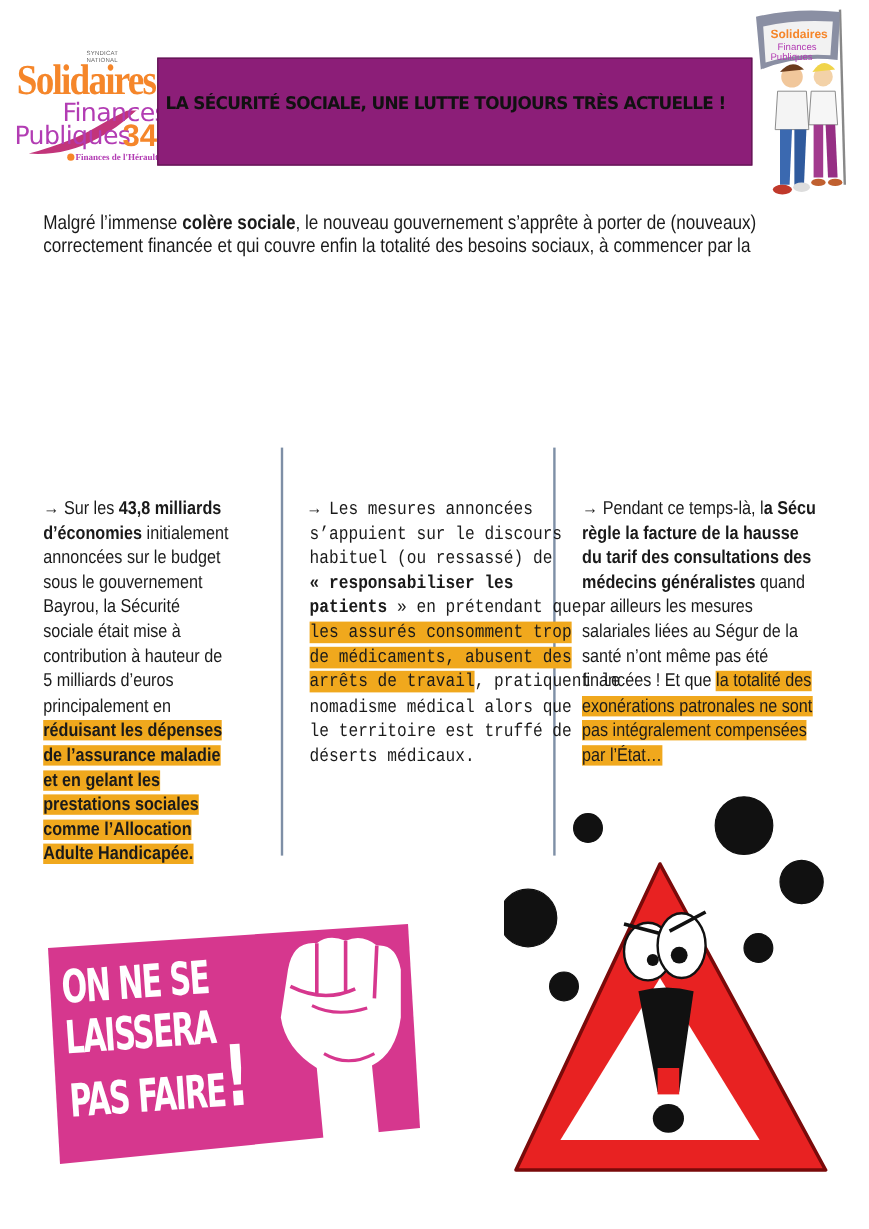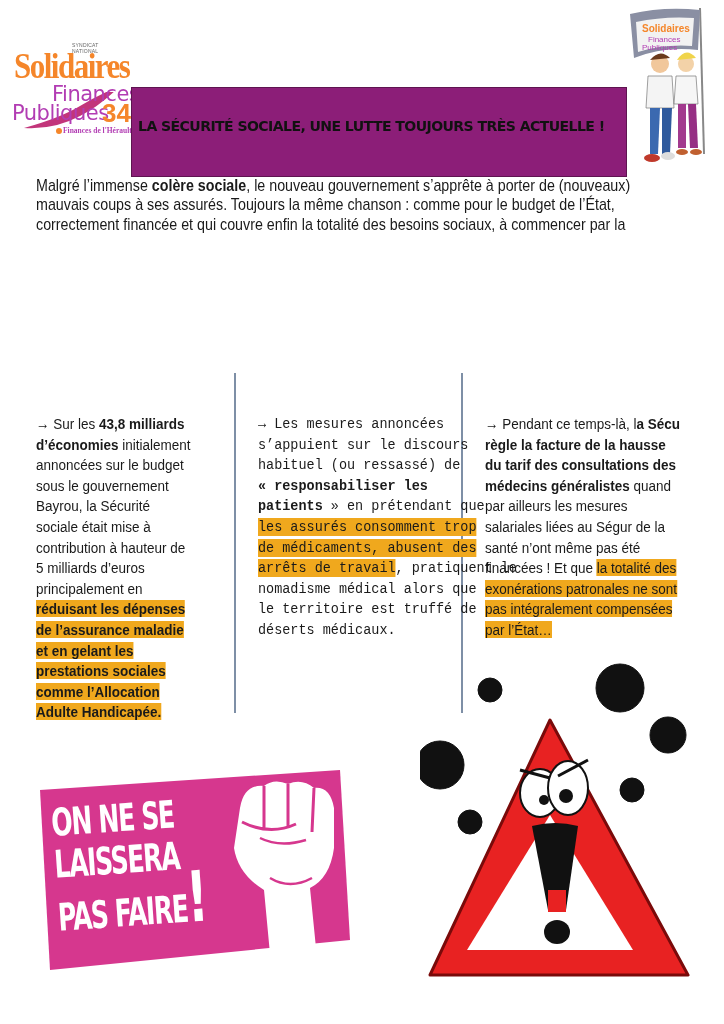--- a/index.html
+++ b/index.html
@@ -14,21 +14,21 @@
                font-size:31px; color:#f5862a; letter-spacing:-1.5px; transform:scaleY(1.15); transform-origin:top left; }
   .logo .fin { position:absolute; left:40px; top:42px; font-size:21px; color:#b23cb3; font-family:"DejaVu Sans", sans-serif; letter-spacing:-0.5px; }
   .logo .pub { position:absolute; left:0px; top:61px; font-size:21px; color:#b23cb3; font-family:"DejaVu Sans", sans-serif; letter-spacing:-0.5px; }
   .logo .num { position:absolute; left:90px; top:58px; font-size:26px; font-weight:bold; color:#f5862a; }
   .logo .swoosh { position:absolute; left:8px; top:52px; width:110px; height:40px; }
   .logo .sec { position:absolute; left:44px; top:86px; font-size:7.5px; font-weight:bold; color:#b23cb3; font-family:"Liberation Serif", serif; white-space:nowrap; }
   .logo .dot { display:inline-block; width:6px; height:6px; background:#f5862a; border-radius:50%; margin-right:1px; vertical-align:-1px; }
 
   
   .banner { left:131px; top:48px; width:496px; height:90px; background:#8c1e78; border:1px solid #5e1450;
-            box-sizing:border-box; display:flex; align-items:center;margin-top:39px; }
+            box-sizing:border-box; display:flex; align-items:center; }
   .banner .title { margin-left:6px; margin-top:-12px; font-family:"DejaVu Sans", sans-serif; font-weight:bold; font-size:14.5px;
                    color:#111; letter-spacing:-0.6px; white-space:nowrap; transform:scaleX(0.97); transform-origin:left center; }
 
   
   .mascot { left:624px; top:4px; width:100px; height:168px; }
 
   
   .intro { left:36px; top:176px; width:662px; font-family:"Liberation Sans", sans-serif; font-size:16.6px; line-height:19.3px; }
   .intro .line { white-space:nowrap; display:block; }
   .heading { font-weight:bold; font-size:17.5px; letter-spacing:-0.3px; transform:scaleX(0.92); transform-origin:left; display:inline-block; }
@@ -91,21 +91,20 @@
   <path d="M53 56 Q62 42 72 54 Z" fill="#f0d44a"></path>
   <path d="M52 72 L72 72 L74 100 L50 100 Z" fill="#f6f6f6" stroke="#777" stroke-width="0.7"></path>
   <path d="M54 100 L62 100 L62 144 L54 144 Z" fill="#a23a8e"></path>
   <path d="M64 100 L72 100 L74 144 L66 144 Z" fill="#962f84"></path>
   <ellipse cx="58" cy="148" rx="6" ry="3" fill="#c06030"></ellipse>
   <ellipse cx="72" cy="148" rx="6" ry="3" fill="#c06030"></ellipse>
 </svg>
 
 <div class="abs intro">
   <span class="line"><span class="cond"><span>Malgré l’immense </span><b>colère sociale</b><span>, le nouveau gouvernement s’apprête à porter de (nouveaux)</span></span></span>
-  <span class="line"><span class="cond">mauvais coups à ses assurés. Toujours la même chanson : comme pour le budget de l’État,</span></span>
   <span class="line"><span class="cond">correctement financée et qui couvre enfin la totalité des besoins sociaux, à commencer par la</span></span>
 </div>
 
 <div class="abs vline" style="left:234px; top:373px; height:340px;"></div>
 <div class="abs vline" style="left:461px; top:373px; height:340px;"></div>
 
 <div class="abs col col1"><div class="inner" id="col0"><div><span>→ Sur les </span><span style="font-weight: bold;">43,8 milliards</span></div><div><span style="font-weight: bold;">d’économies</span><span> initialement</span></div><div><span>annoncées sur le budget</span></div><div><span>sous le gouvernement</span></div><div><span>Bayrou, la Sécurité</span></div><div><span>sociale était mise à</span></div><div><span>contribution à hauteur de</span></div><div><span>5 milliards d’euros</span></div><div><span>principalement en</span></div><div><span style="background: rgb(240, 168, 29); font-weight: bold;">réduisant les dépenses</span></div><div><span style="background: rgb(240, 168, 29); font-weight: bold;">de l’assurance maladie</span></div><div><span style="background: rgb(240, 168, 29); font-weight: bold;">et en gelant les</span></div><div><span style="background: rgb(240, 168, 29); font-weight: bold;">prestations sociales</span></div><div><span style="background: rgb(240, 168, 29); font-weight: bold;">comme l’Allocation</span></div><div><span style="background: rgb(240, 168, 29); font-weight: bold;">Adulte Handicapée.</span></div></div></div>
 <div class="abs col col2"><div class="inner" id="col1"><div><span>→ Les mesures annoncées</span></div><div><span>s’appuient sur le discours</span></div><div><span>habituel (ou ressassé) de</span></div><div><span style="font-weight: bold;">« responsabiliser les</span></div><div><span style="font-weight: bold;">patients</span><span> » en prétendant que</span></div><div><span style="background: rgb(240, 168, 29);">les assurés consomment trop</span></div><div><span style="background: rgb(240, 168, 29);">de médicaments, abusent des</span></div><div><span style="background: rgb(240, 168, 29);">arrêts de travail</span><span>, pratiquent le</span></div><div><span>nomadisme médical alors que</span></div><div><span>le territoire est truffé de</span></div><div><span>déserts médicaux.</span></div></div></div>
 <div class="abs col col3"><div class="inner" id="col2"><div><span>→ Pendant ce temps-là, l</span><span style="font-weight: bold;">a Sécu</span></div><div><span style="font-weight: bold;">règle la facture de la hausse</span></div><div><span style="font-weight: bold;">du tarif des consultations des</span></div><div><span style="font-weight: bold;">médecins généralistes</span><span> quand</span></div><div><span>par ailleurs les mesures</span></div><div><span>salariales liées au Ségur de la</span></div><div><span>santé n’ont même pas été</span></div><div><span>financées ! Et que </span><span style="background: rgb(240, 168, 29);">la totalité des</span></div><div><span style="background: rgb(240, 168, 29);">exonérations patronales ne sont</span></div><div><span style="background: rgb(240, 168, 29);">pas intégralement compensées</span></div><div><span style="background: rgb(240, 168, 29);">par l’État…</span></div></div></div>
 

